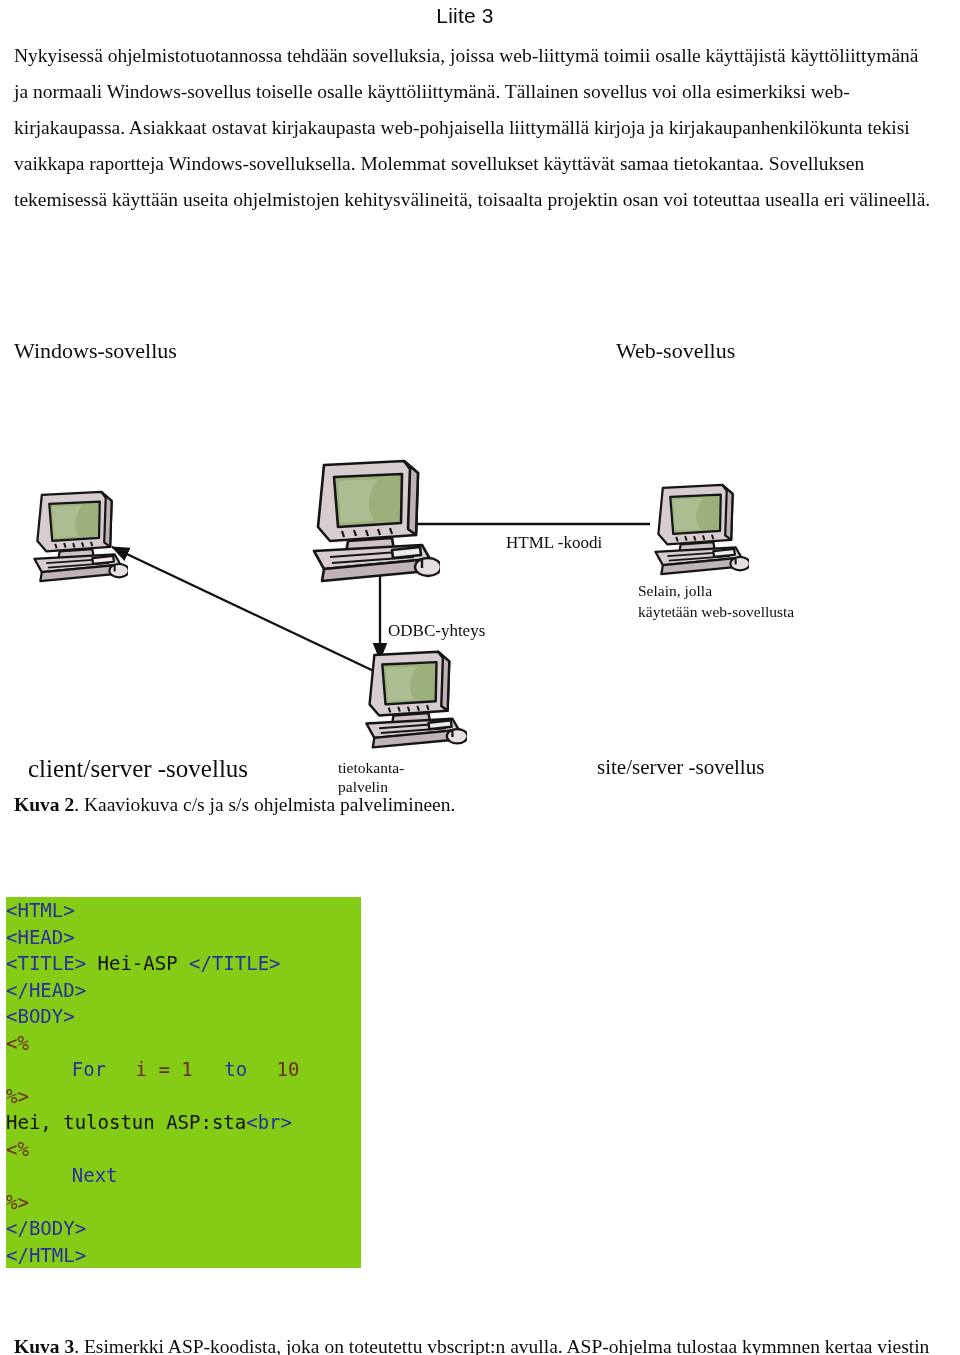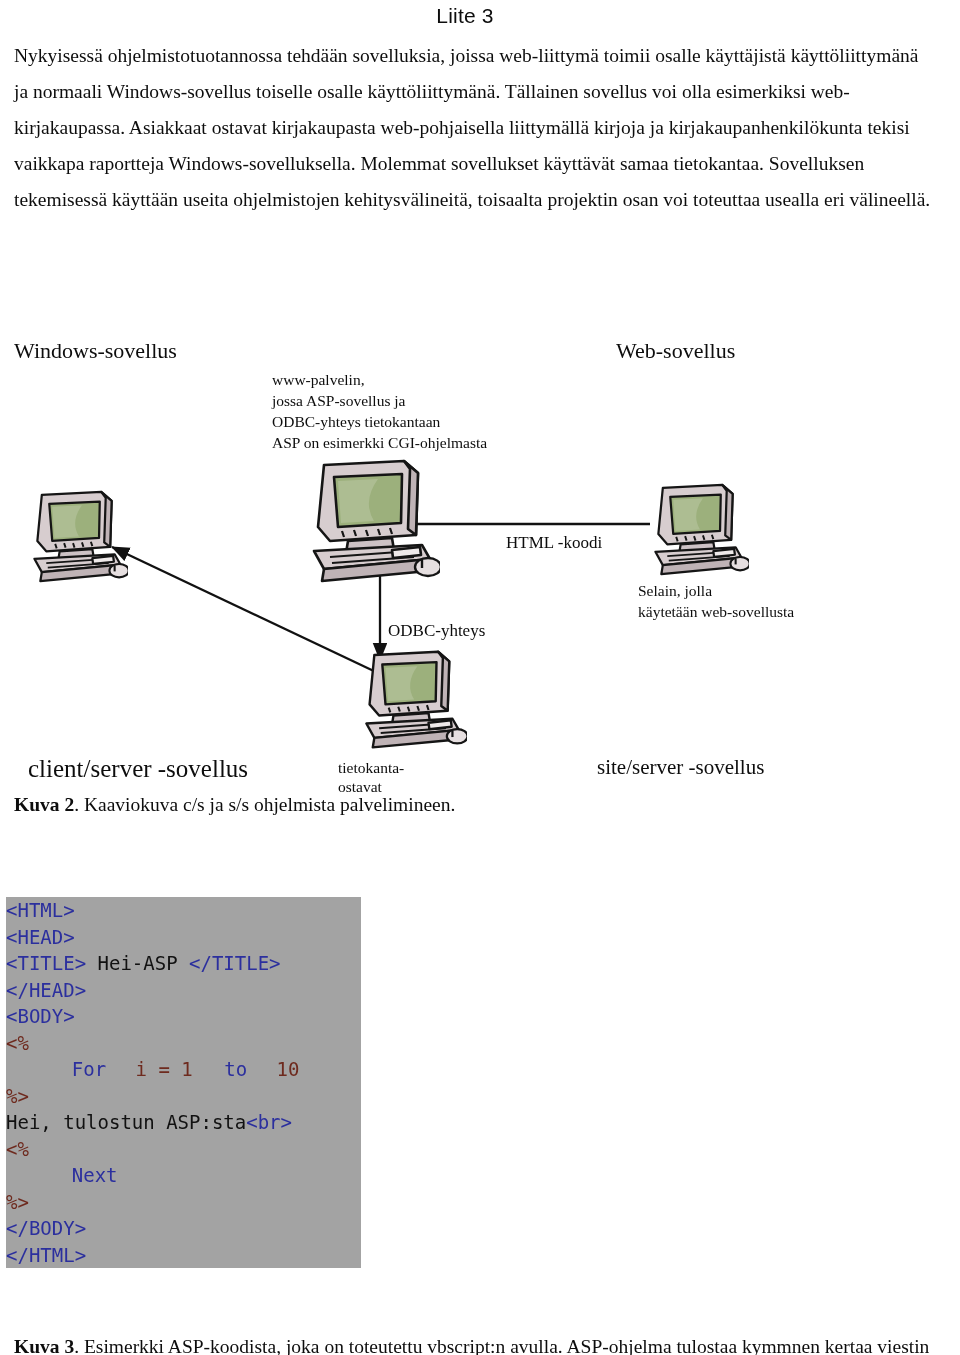--- a/index.html
+++ b/index.html
@@ -64,21 +64,21 @@
     font-size:19.5px;line-height:33px;
   }
   #caption-kuva2{top:788px;}
   #caption-kuva3{top:1286px;margin-top:44px;}
   .caption b{font-weight:bold;}
 
   
   .code-block{
     position:absolute;left:6px;top:897px;
     width:355px;
-    background:#a3a3a3;
+    background:#84cc16;
     font-family:"DejaVu Sans Mono", monospace;
     font-size:19px;
     line-height:26.5px;
     white-space:pre;
     letter-spacing:0px;
   }
   .tok-tag{color:#2b2f9e;}
   .tok-plain{color:#111111;}
   .tok-asp{color:#6e2a1e;}
   .tok-kw{color:#2b2f9e;margin-left:20px;}
@@ -90,31 +90,27 @@
 
 <div class="page-header">Liite 3</div>
 
 <div class="intro">Nykyisessä ohjelmistotuotannossa tehdään sovelluksia, joissa web-liittymä toimii osalle käyttäjistä käyttöliittymänä ja normaali Windows-sovellus toiselle osalle käyttöliittymänä. Tällainen sovellus voi olla esimerkiksi web-kirjakaupassa. Asiakkaat ostavat kirjakaupasta web-pohjaisella liittymällä kirjoja ja kirjakaupanhenkilökunta tekisi vaikkapa raportteja Windows-sovelluksella. Molemmat sovellukset käyttävät samaa tietokantaa. Sovelluksen tekemisessä käyttään useita ohjelmistojen kehitysvälineitä, toisaalta projektin osan voi toteuttaa usealla eri välineellä.</div>
 
 <div class="figure">
 
   <div class="fig-label" id="label-windows-sovellus">Windows-sovellus</div>
   <div class="fig-label" id="label-web-sovellus">Web-sovellus</div>
 
-  <div class="fig-small" id="note-www-palvelin" style="white-space:pre;">www-palvelin,
-jossa ASP-sovellus ja
-ODBC-yhteys tietokantaan
-ASP on esimerkki CGI-ohjelmasta</div>
   <div class="fig-small" id="note-selain" style="white-space:pre;">Selain, jolla
 käytetään web-sovellusta</div>
 
   <div class="fig-mid" id="note-html-koodi">HTML -koodi</div>
   <div class="fig-mid" id="note-odbc-yhteys">ODBC-yhteys</div>
   <div class="fig-small" id="note-tietokanta" style="white-space:pre;">tietokanta-
-ostavat</div>
+palvelin</div>
 
   <div class="fig-label" id="label-client-server">client/server -sovellus</div>
   <div class="fig-label" id="label-site-server">site/server -sovellus</div>
 
   <svg id="fig-arrows" viewBox="0 0 960 490">
     <defs>
       <marker id="ah" markerWidth="9" markerHeight="9" refX="7.5" refY="3.2" orient="auto">
         <path d="M0,0 L8,3.2 L0,6.4 z" fill="#111"></path>
       </marker>
     </defs>

